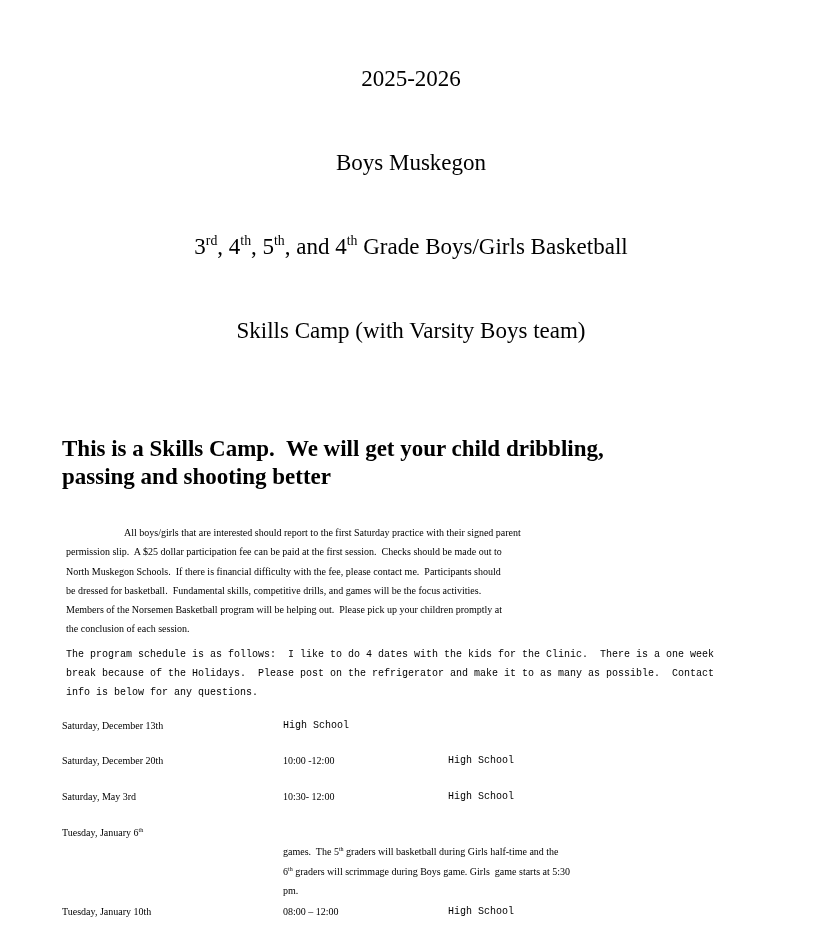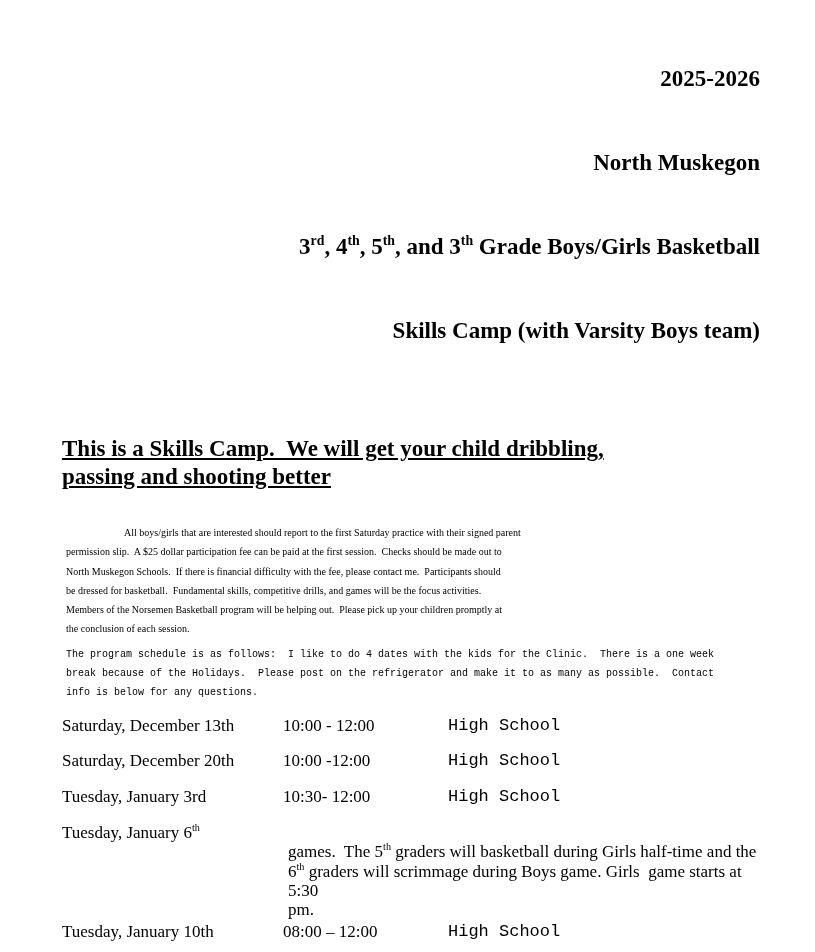--- a/index.html
+++ b/index.html
@@ -8,90 +8,87 @@
     height: 952px;
     margin: 0 auto;
     background: #ffffff;
     color: #000000;
     font-family: "Liberation Serif", "DejaVu Serif", serif;
     box-sizing: border-box;
     padding: 9px 55px 0 62px;
     overflow: hidden;
   }
   .doc-header {
-    text-align: right;
-    font-weight: bold;
+    text-align: center;
+    font-weight: normal;
     font-size: 23px;
     line-height: 28px;
     white-space: pre-wrap;
   }
   sup { font-size: 0.60em; line-height: 0; vertical-align: super; }
   .tagline {
     margin-top: 34px;
     font-weight: bold;
     font-size: 23px;
     line-height: 28px;
     white-space: pre-wrap;
-    text-decoration: underline;
   }
   .body {
     margin: 4px;
     font-size: 10px;
     line-height: 19.3px;
     white-space: pre-wrap;
   }
   .intro { margin-top: 32px; text-indent: 58px; }
   .para2 { margin-top: 6px; font-family: Liberation Mono, monospace; }
   .schedule { margin-top: 13px; }
   .row {
     display: flex;
-    font-size: 17px;
+    font-size: 10px;
     line-height: 19.3px;
     white-space: pre-wrap;
     align-items: flex-start;
-    justify-content: space-between;
   }
   .srow { margin-bottom: 16.5px; }
   .c1 { width: 221px; flex: 0 0 221px; }
   .c2 { width: 165px; flex: 0 0 165px; }
   .c3 { flex: 1; font-family: Liberation Mono, monospace; }
   .desc { width: 472px; flex: 0 0 472px; }
   .scrim { margin-bottom: 2px; }
 </style>
 </head>
 <body>
 
 <div class="page">
 
   <div class="doc-header">
     <div>2025-2026</div>
-    <div>North Muskegon</div>
-    <div><span>3</span><sup>rd</sup><span>, 4</span><sup>th</sup><span>, 5</span><sup>th</sup><span>, and 3</span><sup>th</sup><span> Grade Boys/Girls Basketball</span></div>
+    <div>Boys Muskegon</div>
+    <div><span>3</span><sup>rd</sup><span>, 4</span><sup>th</sup><span>, 5</span><sup>th</sup><span>, and 4</span><sup>th</sup><span> Grade Boys/Girls Basketball</span></div>
     <div>Skills Camp (with Varsity Boys team)</div>
   </div>
 
   <div class="tagline">This is a Skills Camp.  We will get your child dribbling,<br>passing and shooting better</div>
 
   <p class="body intro">All boys/girls that are interested should report to the first Saturday practice with their signed parent<br>permission slip.  A $25 dollar participation fee can be paid at the first session.  Checks should be made out to<br>North Muskegon Schools.  If there is financial difficulty with the fee, please contact me.  Participants should<br>be dressed for basketball.  Fundamental skills, competitive drills, and games will be the focus activities.<br>Members of the Norsemen Basketball program will be helping out.  Please pick up your children promptly at<br>the conclusion of each session.</p>
 
   <p class="body para2">The program schedule is as follows:  I like to do 4 dates with the kids for the Clinic.  There is a one week<br>break because of the Holidays.  Please post on the refrigerator and make it to as many as possible.  Contact<br>info is below for any questions.</p>
 
   <div class="schedule">
     <div class="row srow">
       <span class="c1">Saturday, December 13th</span>
-      <span class="c2">10:00 - 12:00</span>
       <span class="c3">High School</span>
     </div>
     <div class="row srow">
       <span class="c1">Saturday, December 20th</span>
       <span class="c2">10:00 -12:00</span>
       <span class="c3">High School</span>
     </div>
     <div class="row srow">
-      <span class="c1">Tuesday, January 3rd</span>
+      <span class="c1">Saturday, May 3rd</span>
       <span class="c2">10:30- 12:00</span>
       <span class="c3">High School</span>
     </div>
     <div class="row scrim">
       <span class="c1"><span>Tuesday, January 6</span><sup>th</sup></span>
       <span class="desc"><br><span>games.  The 5</span><sup>th</sup><span> graders will basketball during Girls half-time and the</span><br><span>6</span><sup>th</sup><span> graders will scrimmage during Boys game. Girls  game starts at 5:30</span><br><span>pm.</span></span>
     </div>
     <div class="row">
       <span class="c1">Tuesday, January 10th</span>
       <span class="c2">08:00 – 12:00</span>

